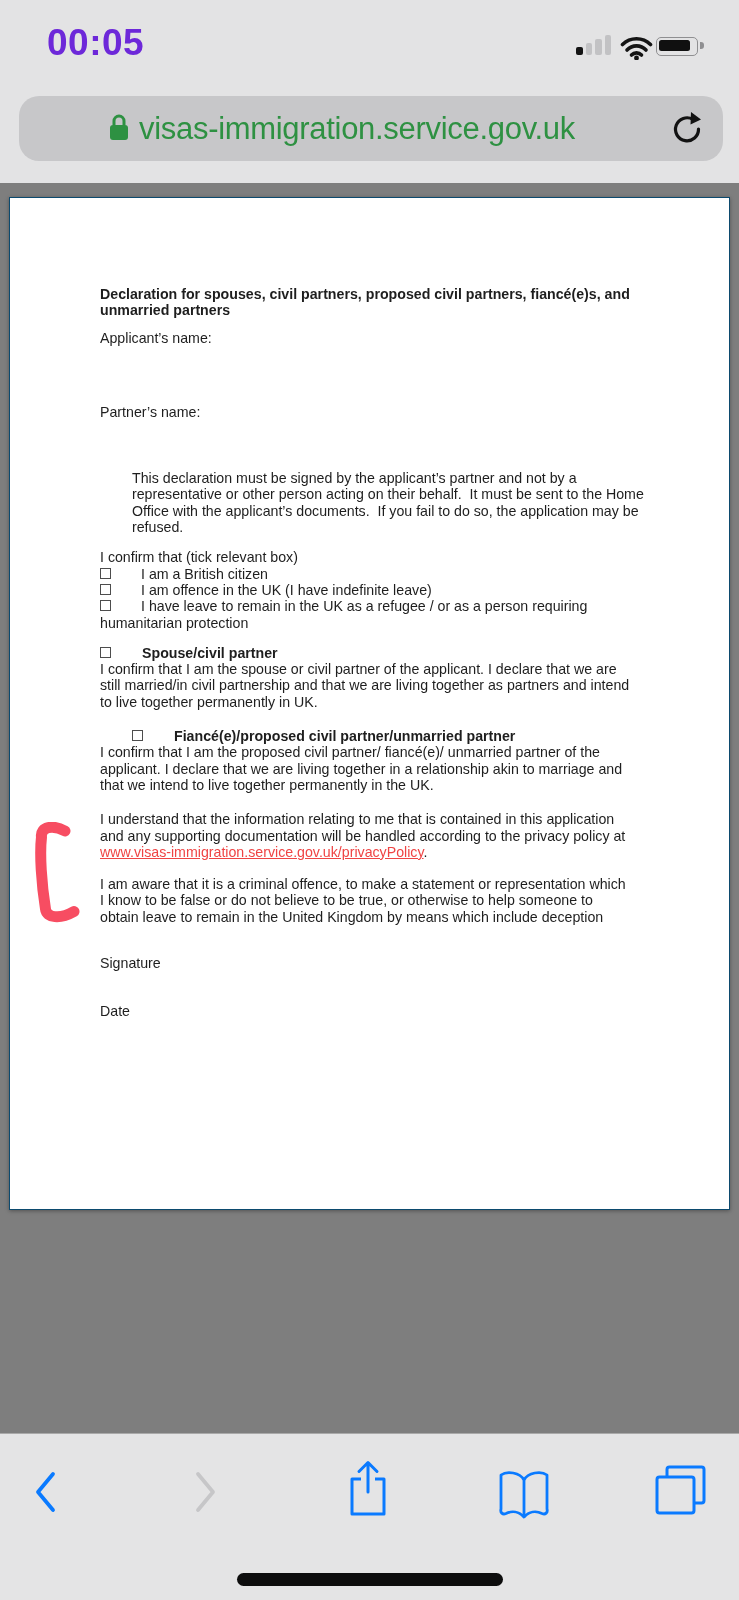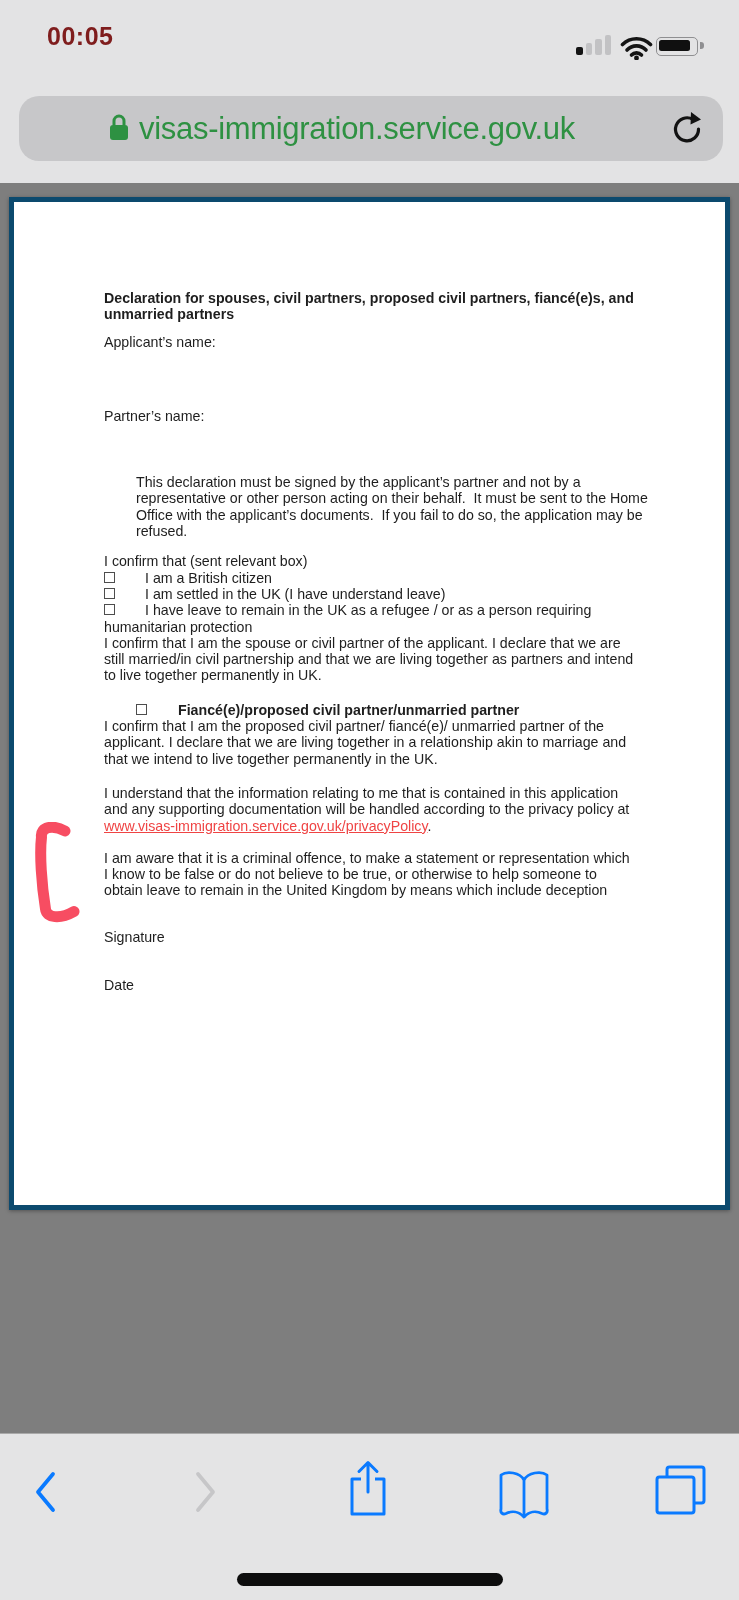--- a/index.html
+++ b/index.html
@@ -2,41 +2,41 @@
 <html><head>
 <meta charset="utf-8">
 <style>
   html,body{margin:0;padding:0;}
   body{
     width:739px;height:1600px;position:relative;overflow:hidden;
     font-family:"Liberation Sans",sans-serif;background:#e3e3e4;
   }
   
   .status-bar{position:absolute;left:0;top:0;width:739px;height:85px;background:#e3e3e4;}
-  .time{position:absolute;left:47px;top:22px;font-size:25px;font-weight:600;color:#7f1d1d;letter-spacing:.5px;}
+  .time{position:absolute;left:47px;top:22px;font-size:37px;font-weight:600;color:#6d28d9;letter-spacing:.5px;}
   .signal{position:absolute;left:576px;top:35px;width:36px;height:20px;display:flex;align-items:flex-end;gap:3px;}
   .signal .bar{width:6.5px;border-radius:2px;background:#c2c2c4;}
   .signal .bar:nth-child(1){height:8px;background:#141414;}
   .signal .bar:nth-child(2){height:12px;}
   .signal .bar:nth-child(3){height:16px;}
   .signal .bar:nth-child(4){height:20px;}
   .wifi{position:absolute;left:620px;top:36px;}
   .battery{position:absolute;left:656px;top:37px;width:52px;height:18px;}
   .battery .shell{position:absolute;left:0;top:0;width:40px;height:17px;border:1.5px solid #8f8f91;border-radius:5px;}
   .battery .fill{position:absolute;left:3px;top:3px;width:31px;height:11px;border-radius:2.5px;background:#101010;}
   .battery .nub{position:absolute;left:44px;top:5px;width:3.5px;height:7px;background:#8f8f91;border-radius:0 3px 3px 0;}
   
   .chrome{position:absolute;left:0;top:85px;width:739px;height:98px;background:#e3e3e4;}
   .url-capsule{position:absolute;left:19px;top:11px;width:704px;height:65px;background:#c7c7c9;border-radius:20px;}
   .lock-icon{position:absolute;left:89px;top:17px;}
   .url-text{position:absolute;left:120px;top:14px;font-size:31px;line-height:37px;color:#2e9142;letter-spacing:-.3px;}
   .reload-icon{position:absolute;left:652px;top:15px;}
   
   .backdrop{position:absolute;left:0;top:183px;width:739px;height:1250px;background:#7e7e7e;}
-  .page{position:absolute;left:9px;top:14px;width:721px;height:1013px;background:#ffffff;border:5px solid #0c4a6e;box-sizing:border-box;box-shadow:0 1px 4px rgba(0,0,0,.35);}
+  .page{position:absolute;left:9px;top:14px;width:721px;height:1013px;background:#ffffff;border:1px solid #0c4a6e;box-sizing:border-box;box-shadow:0 1px 4px rgba(0,0,0,.35);}
   .doc{position:absolute;left:90px;top:88px;font-size:14.2px;line-height:16.3px;color:#1e1e1e;}
   .pre{white-space:pre;}
   .doc-title{font-weight:bold;}
   .name-applicant{margin-top:11px;}
   .name-partner{margin-top:58px;}
   .intro{margin-top:50px;margin-left:32px;}
   .confirm-heading{margin-top:14px;}
   .opt-row{display:flex;align-items:flex-start;}
   .cb{flex:0 0 auto;width:11px;height:11px;border:1.4px solid #4d4d4d;margin-top:2px;box-sizing:border-box;background:#fff;}
   .opt-text{margin-left:30px;white-space:pre;}
@@ -110,36 +110,40 @@
     <div class="doc">
       <div class="doc-title pre">Declaration for spouses, civil partners, proposed civil partners, fiancé(e)s, and
 unmarried partners</div>
       <div class="name-applicant">Applicant’s name:</div>
       <div class="name-partner">Partner’s name:</div>
       <div class="intro pre">This declaration must be signed by the applicant’s partner and not by a
 representative or other person acting on their behalf.  It must be sent to the Home
 Office with the applicant’s documents.  If you fail to do so, the application may be
 refused.</div>
 
-      <div class="confirm-heading">I confirm that (sent relevant box)</div>
+      <div class="confirm-heading">I confirm that (tick relevant box)</div>
       <div class="opt-row">
         <span class="cb"></span>
         <span class="opt-text">I am a British citizen</span>
       </div>
       <div class="opt-row">
         <span class="cb"></span>
-        <span class="opt-text">I am settled in the UK (I have understand leave)</span>
+        <span class="opt-text">I am offence in the UK (I have indefinite leave)</span>
       </div>
       <div class="opt-row">
         <span class="cb"></span>
         <span class="opt-text">I have leave to remain in the UK as a refugee / or as a person requiring</span>
       </div>
       <div>humanitarian protection</div>
 
 
+      <div class="opt-row section-spouse">
+        <span class="cb"></span>
+        <span class="bold-label">Spouse/civil partner</span>
+      </div>
       <div class="pre">I confirm that I am the spouse or civil partner of the applicant. I declare that we are
 still married/in civil partnership and that we are living together as partners and intend
 to live together permanently in UK.</div>
 
       <div class="opt-row section-fiance">
         <span class="cb"></span>
         <span class="bold-label">Fiancé(e)/proposed civil partner/unmarried partner</span>
       </div>
       <div class="pre">I confirm that I am the proposed civil partner/ fiancé(e)/ unmarried partner of the
 applicant. I declare that we are living together in a relationship akin to marriage and

